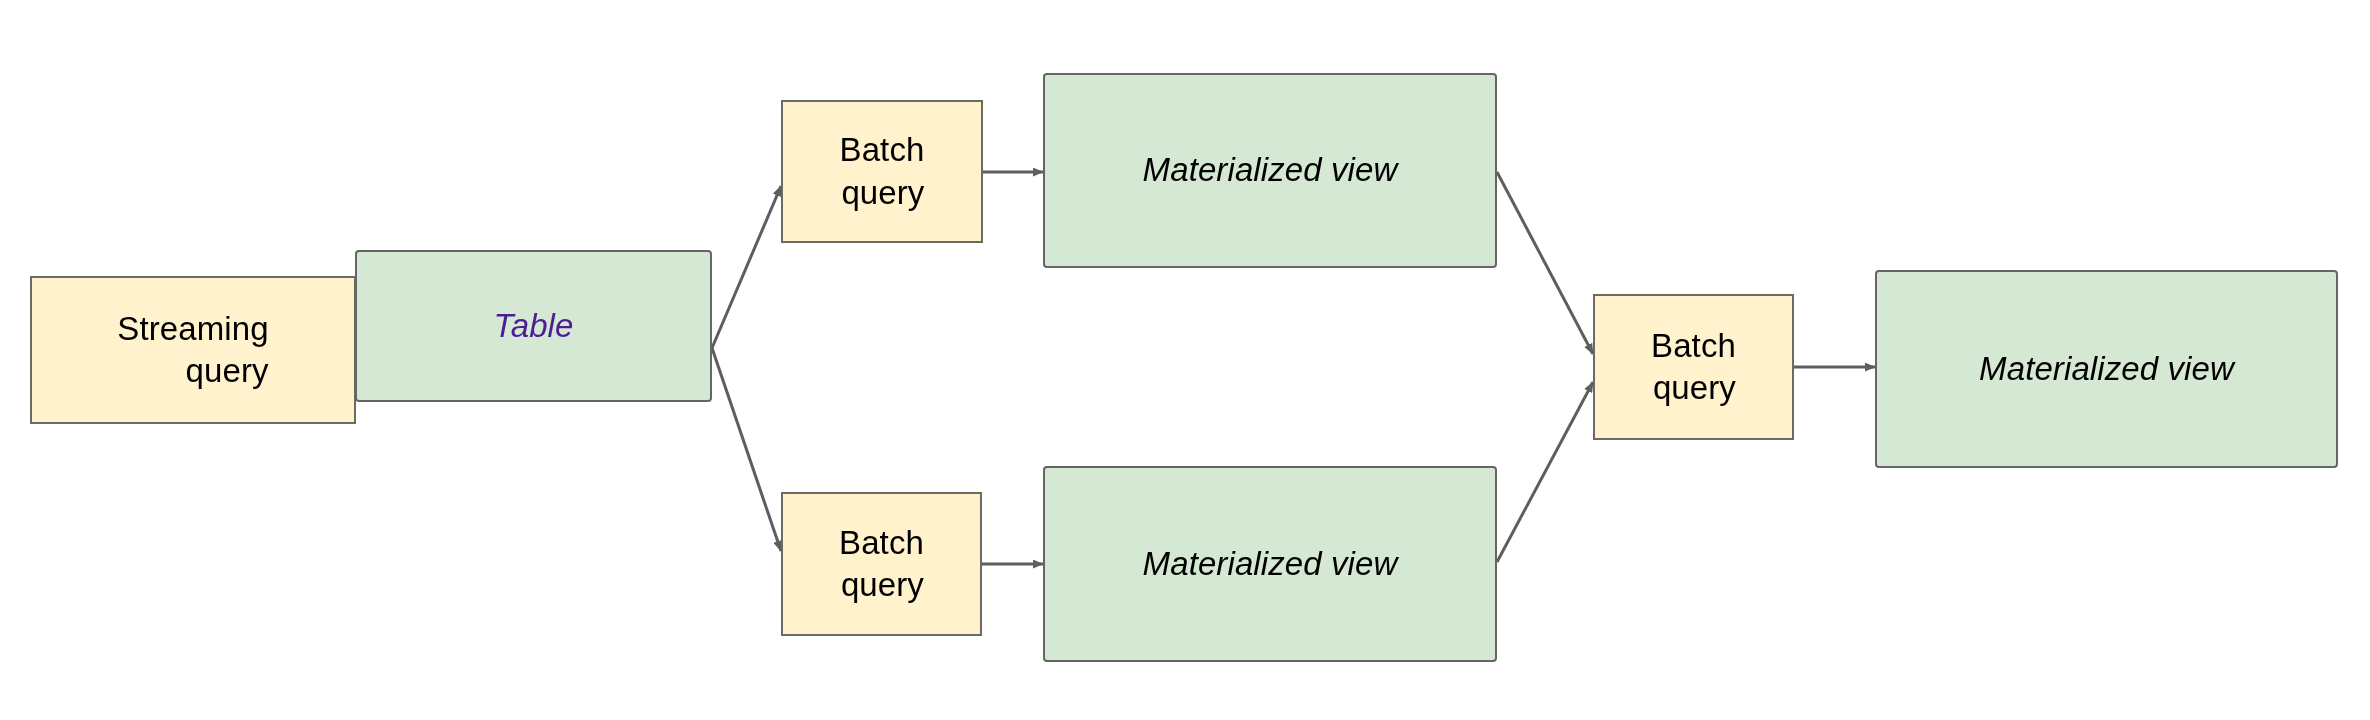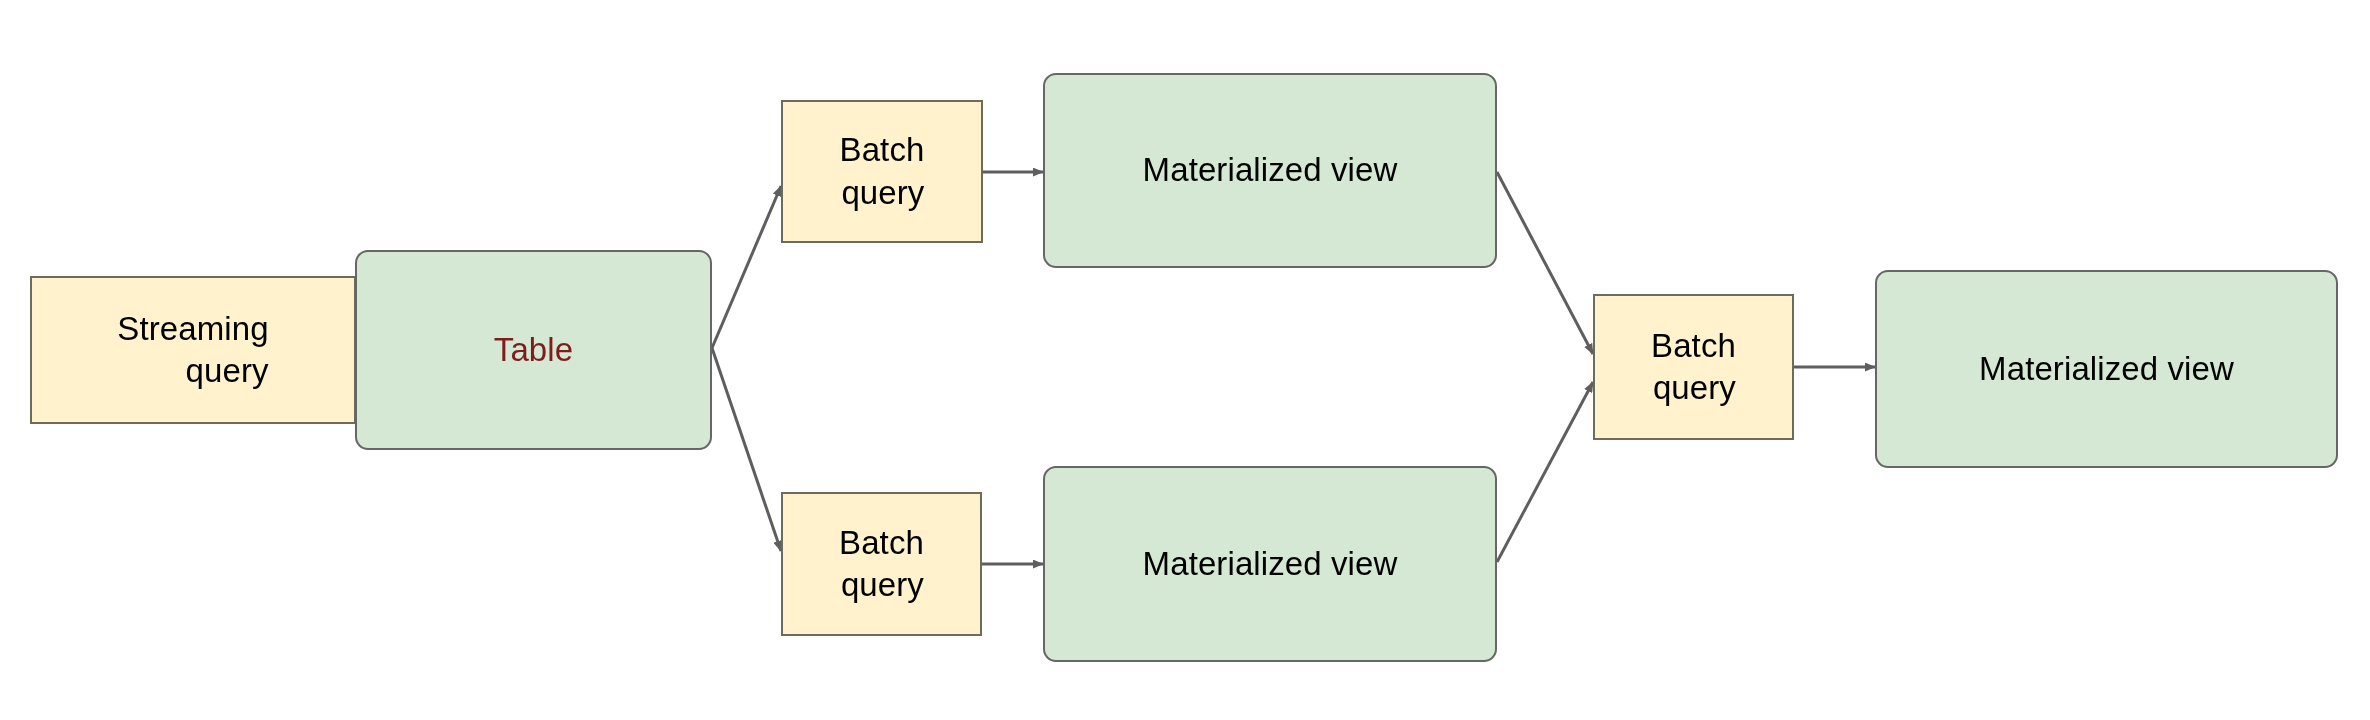--- a/index.html
+++ b/index.html
@@ -39,21 +39,22 @@
   }
   .node-process {
     background: #fff2cc;
     border-color: #6b6b5e;
     border-radius: 0;
     text-align: right;
   }
   .node-store {
     background: #d5e8d4;
     border-color: #666666;
-    border-radius: 13px;
+    border-radius: 4px;
+    font-style: italic;
   }
   .node-label {
     display: block;
     white-space: pre-line;
     padding: 0 6px;
   }
 </style>
 </head>
 <body>
 
@@ -75,21 +76,21 @@
         <line x1="1497" y1="562" x2="1593" y2="382" stroke="#5e5e5e" stroke-width="3" marker-end="url(#arrowhead)"></line>
         <line x1="1794" y1="367" x2="1875" y2="367" stroke="#5e5e5e" stroke-width="3" marker-end="url(#arrowhead)"></line>
       </g>
   </svg>
 
   <div class="node node-process" style="left: 30px; top: 276px; width: 326px; height: 148px; background: rgb(255, 242, 204); border-color: rgb(107, 107, 94); color: rgb(0, 0, 0);">
     <span class="node-label">Streaming
 query</span>
   </div>
 
-  <div class="node node-store" style="left: 355px; top: 250px; width: 357px; height: 200px; background: rgb(213, 232, 212); border-color: rgb(102, 102, 102); color: #7f1d1d;">
+  <div class="node node-store" style="left: 355px; top: 250px; width: 357px; height: 152px; background: rgb(213, 232, 212); border-color: rgb(102, 102, 102); color: #4c1d95;">
     <span class="node-label">Table</span>
   </div>
 
   <div class="node node-process" style="left: 781px; top: 100px; width: 202px; height: 143px; background: rgb(255, 242, 204); border-color: rgb(107, 107, 94); color: rgb(0, 0, 0);">
     <span class="node-label">Batch
 query</span>
   </div>
 
   <div class="node node-store" style="left: 1043px; top: 73px; width: 454px; height: 195px; background: rgb(213, 232, 212); border-color: rgb(102, 102, 102); color: rgb(0, 0, 0);">
     <span class="node-label">Materialized view</span>

